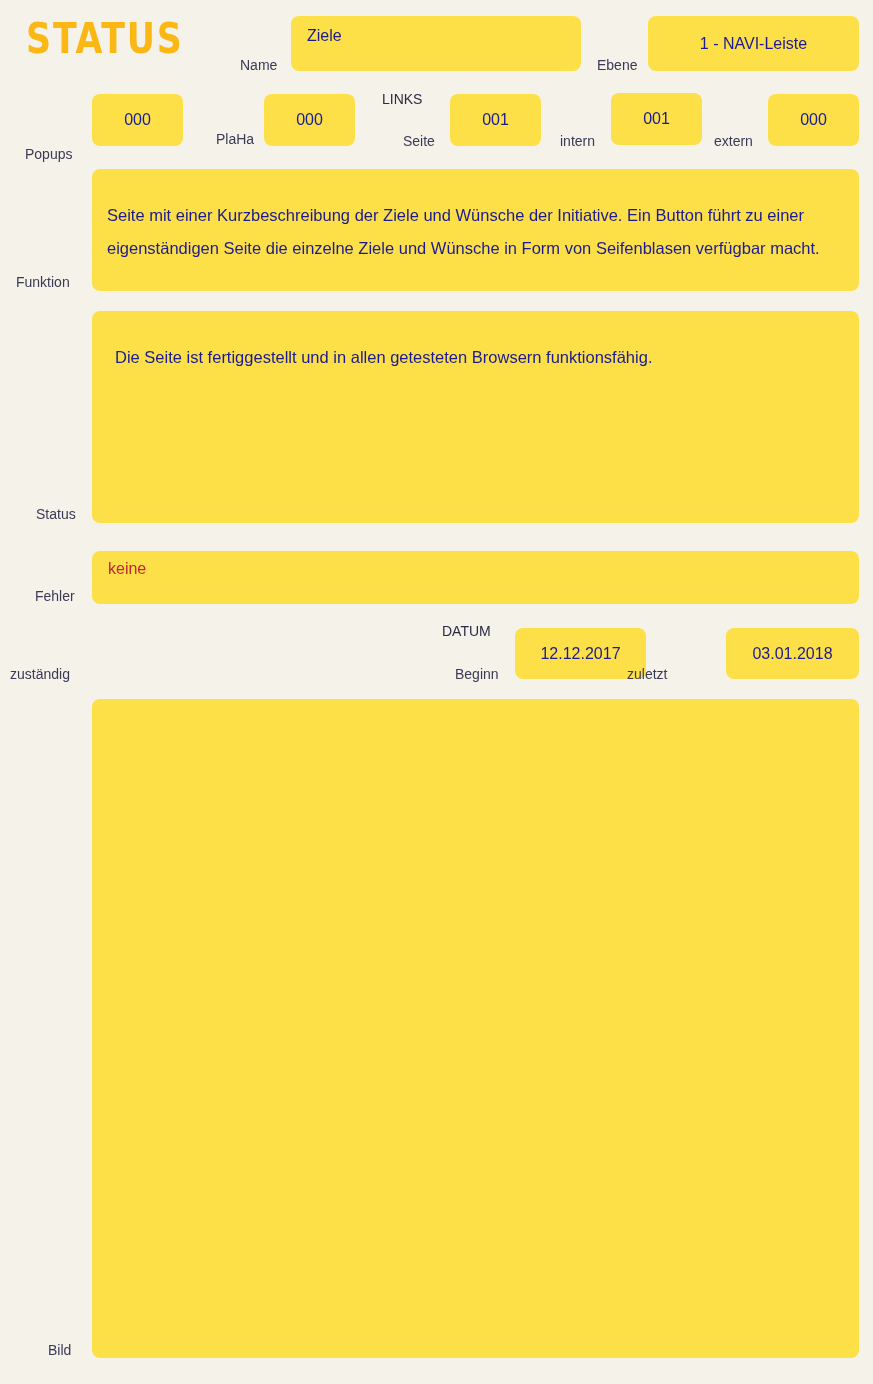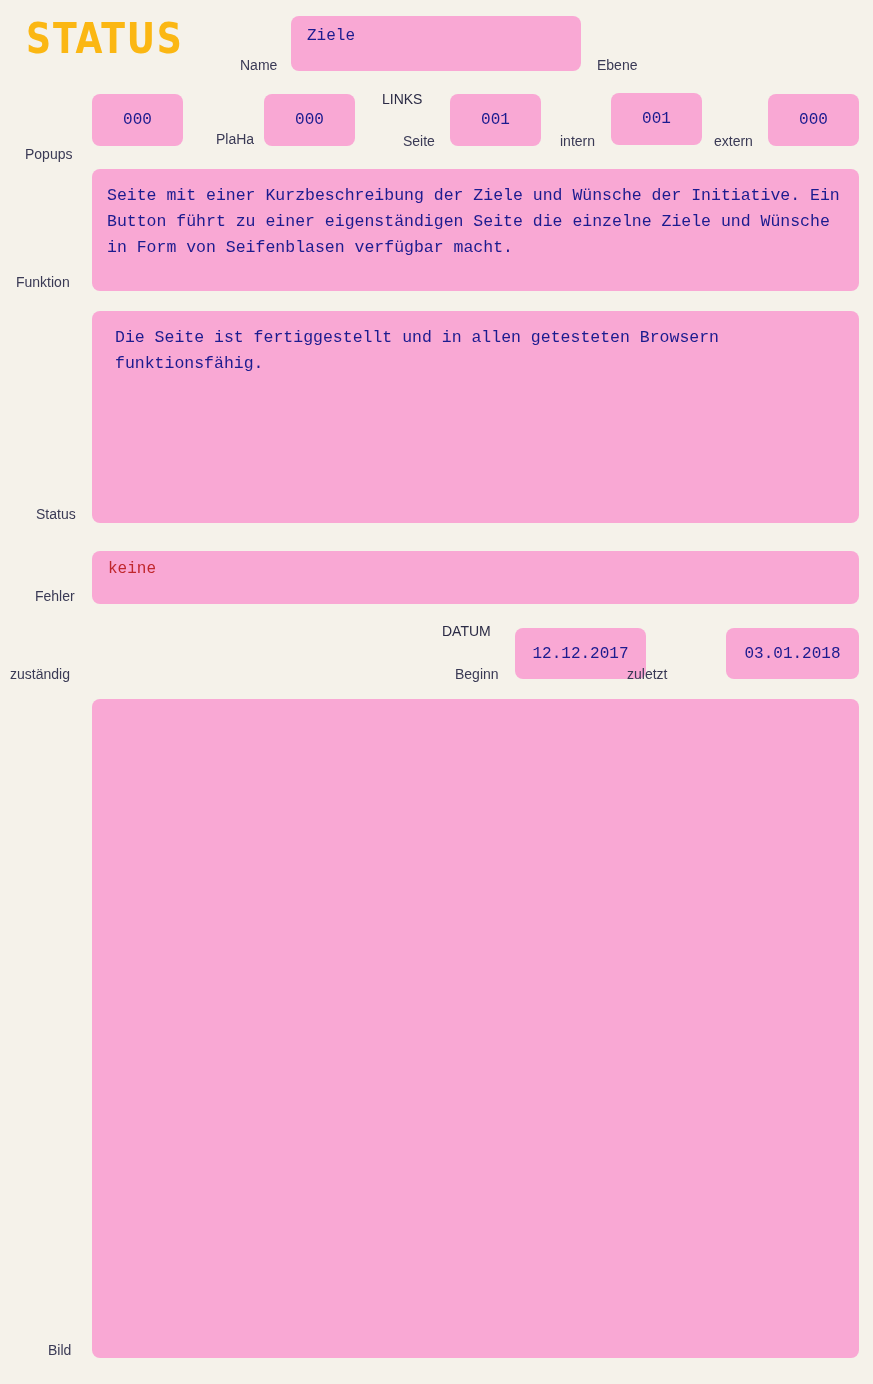--- a/index.html
+++ b/index.html
@@ -19,24 +19,23 @@
   .page {
     position: absolute;
     left: 0; top: 0;
     width: 700px;
     height: 1384px;
   }
 
   
   .box {
     position: absolute;
-    background: #f9a8d4;
+    background: #fde047;
     border-radius: 8px;
     box-sizing: border-box;
-    font-family: Liberation Mono, monospace;
   }
   .box .val {
     position: absolute;
     color: #1b1b8f;
     font-size: 16px;
     white-space: pre-wrap;
   }
   .box .val.left   { left: 16px; top: 11px; }
   .box .val.center { left: 0; right: 0; top: 50%; transform: translateY(-50%); text-align: center; }
 
@@ -68,39 +67,42 @@
     transform: scaleX(0.92);
     transform-origin: left top;
   }
   .val.red   { color: #c0272d; }
 
   
   .box .para {
     position: absolute;
     left: 15px;
     right: 18px;
-    top: 14px;
+    top: 30px;
     color: #1b1b8f;
     font-size: 16.5px;
-    line-height: 26px;
+    line-height: 33px;
   }
 </style>
 </head>
 <body>
 
 <div class="page">
 
   <div id="app-title">STATUS</div>
 
   <div class="label" style="left:240px; top:57px;">Name</div>
   <div class="box" style="left:291px; top:16px; width:290px; height:55px;">
     <div class="val left">Ziele</div>
   </div>
 
   <div class="label" style="left:597px; top:57px;">Ebene</div>
+  <div class="box" style="left:648px; top:16px; width:211px; height:55px;">
+    <div class="val center">1 - NAVI-Leiste</div>
+  </div>
 
   <div class="label" style="left:25px; top:130px;margin-top:16px;">Popups</div>
   <div class="box" style="left:92px; top:94px; width:91px; height:52px;">
     <div class="val center">000</div>
   </div>
 
   <div class="label" style="left:216px; top:131px;">PlaHa</div>
   <div class="box" style="left:264px; top:94px; width:91px; height:52px;">
     <div class="val center">000</div>
   </div>

